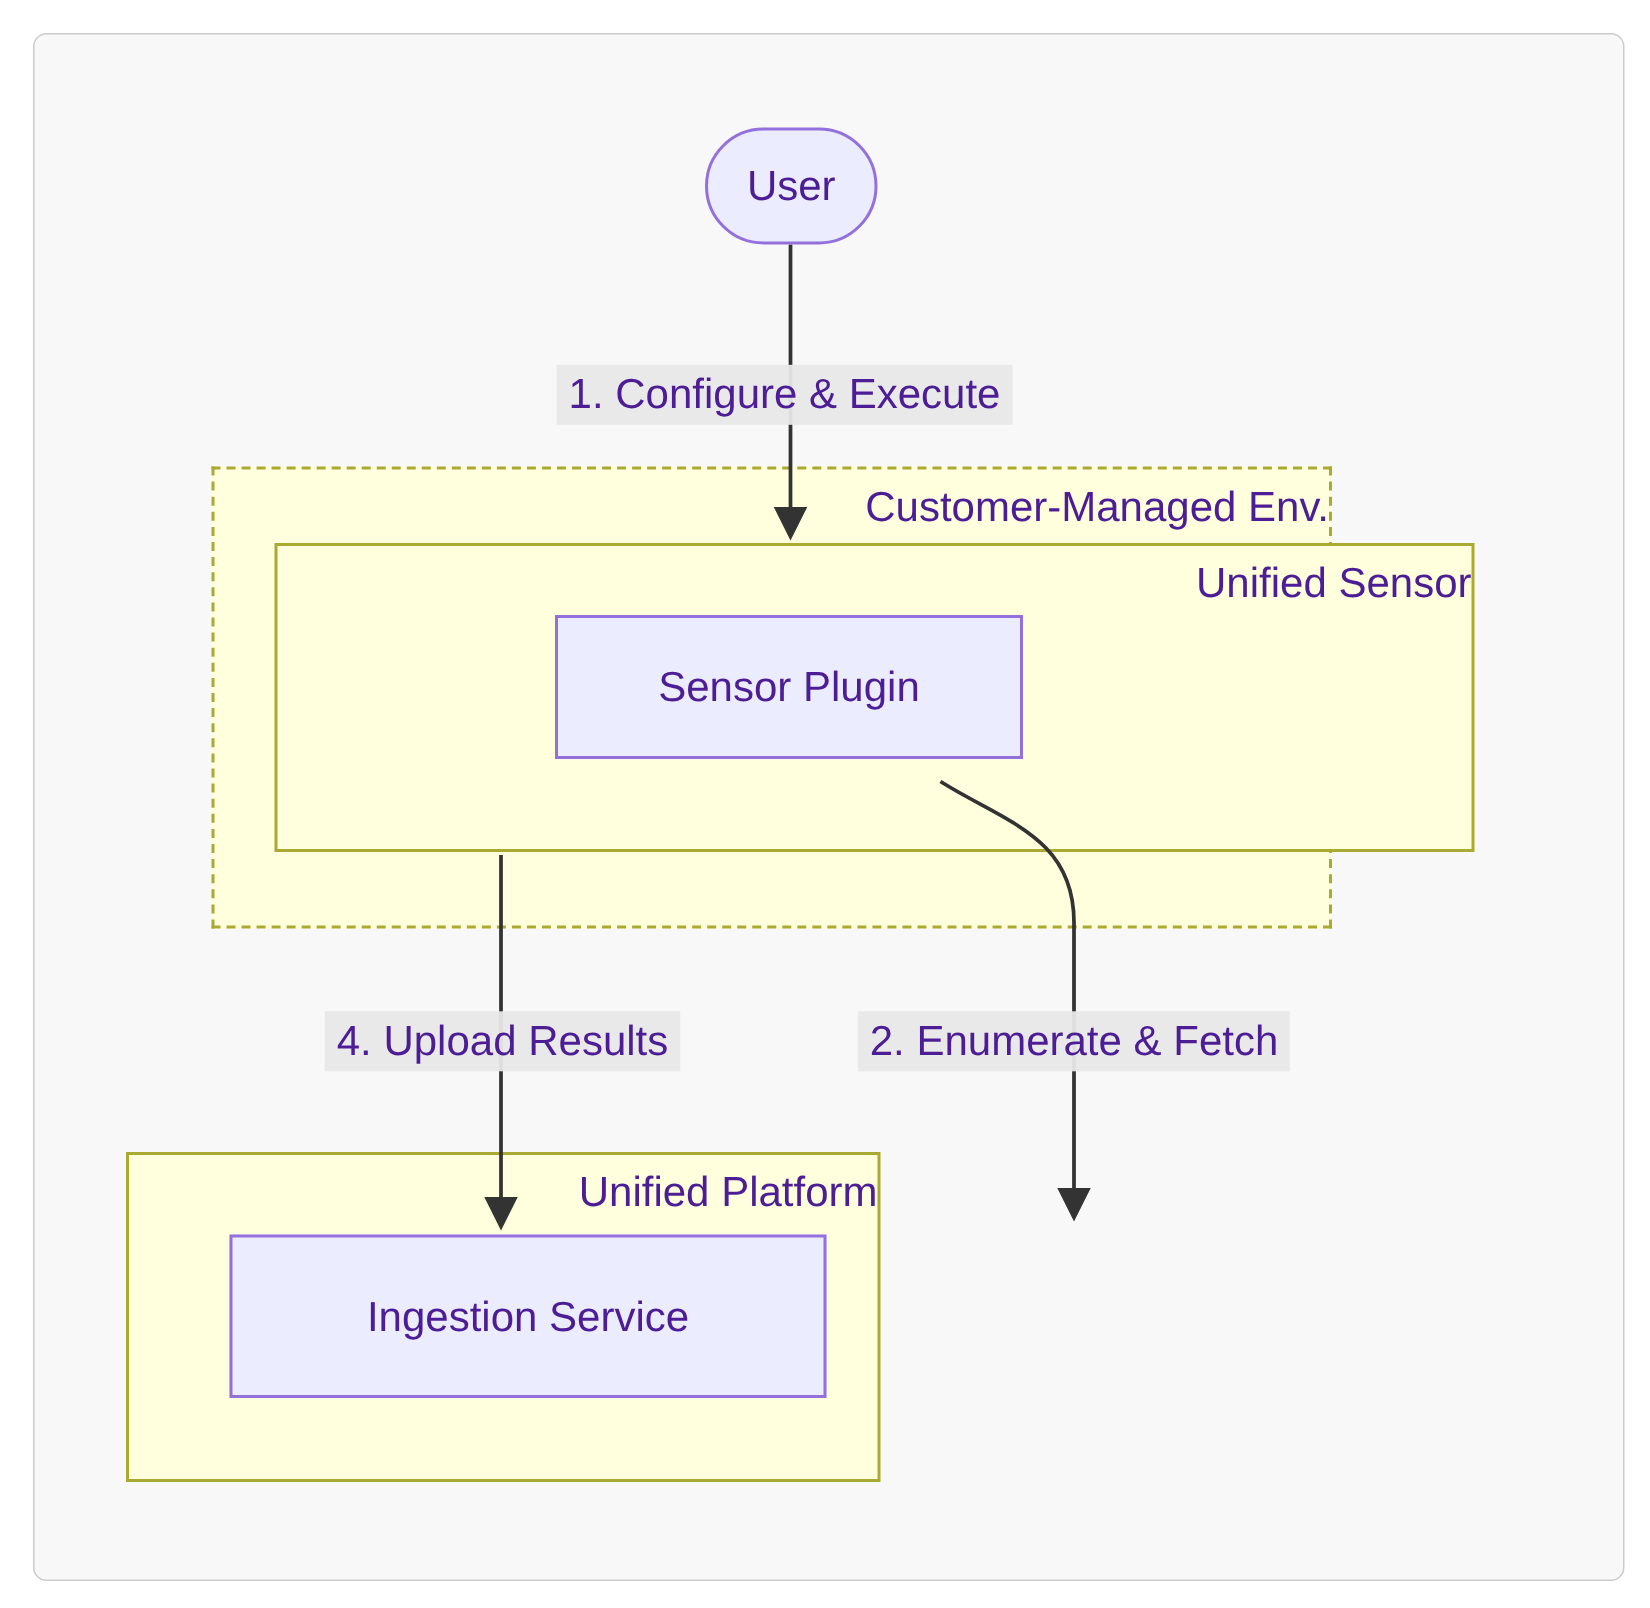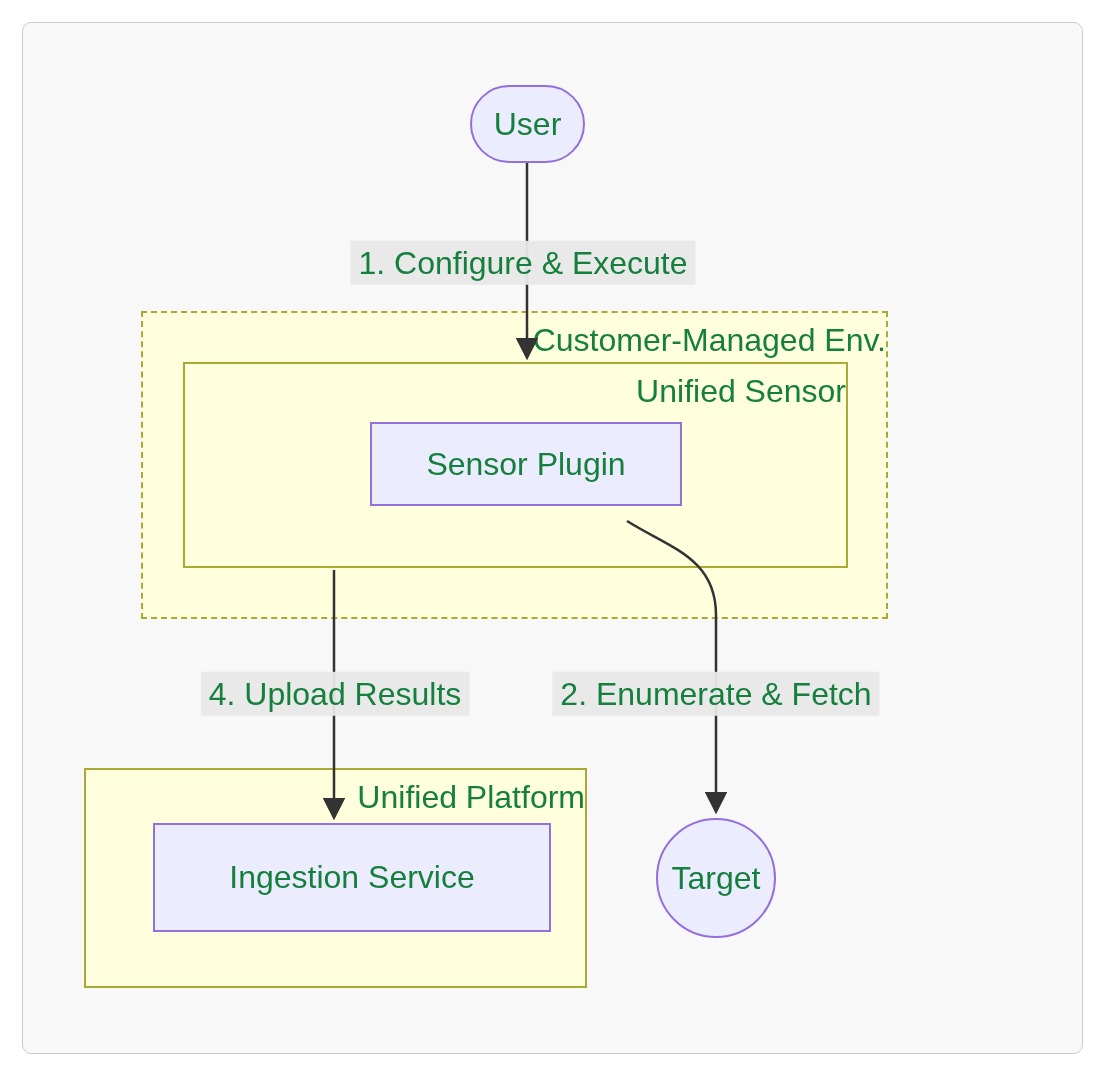--- a/index.html
+++ b/index.html
@@ -19,60 +19,60 @@
     left: 22px;
     top: 22px;
     width: 1061px;
     height: 1032px;
     background: #f8f8f8;
     border: 1.5px solid #cccccc;
     border-radius: 9px;
     box-sizing: border-box;
   }
   .node-label, .cluster-title, .edge-label {
-    color: #15803d;
-    font-size: 32px;
+    color: #4c1d95;
+    font-size: 28px;
     line-height: 1.2;
     white-space: nowrap;
   }
   
   .cluster {
     position: absolute;
     background: #ffffde;
     border: 2px solid #aaaa33;
     box-sizing: border-box;
   }
   .cluster.dashed { border-style: dashed; }
   .cluster-title {
     position: absolute;
     top: 8px;
     left: 0;
     width: 100%;
     text-align: right;
   }
   #cluster-customer-env { left: 141px; top: 311px; width: 747px; height: 308px; }
-  #cluster-unified-sensor { left: 183px; top: 362px; width: 665px; height: 206px; text-decoration: underline; }
+  #cluster-unified-sensor { left: 183px; top: 362px; width: 800px; height: 206px; text-decoration: underline; }
   #cluster-agilesec { left: 84px; top: 768px; width: 503px; height: 220px; }
 
   
   .node {
     position: absolute;
     background: #ececff;
     border: 2px solid #9370db;
     box-sizing: border-box;
     display: flex;
     align-items: center;
     justify-content: center;
   }
   #node-user {
     left: 470px; top: 85px; width: 115px; height: 78px;
     border-radius: 39px;
     border-width: 2.5px;
   }
-  #node-sensor-plugin { left: 370px; top: 422px; width: 312px; height: 84px; }
+  #node-sensor-plugin { left: 370px; top: 410px; width: 312px; height: 96px; }
   #node-ingestion { left: 153px; top: 823px; width: 398px; height: 109px; }
   #node-target {
     left: 656px; top: 818px; width: 120px; height: 120px;
     border-radius: 50%;
   }
 
   
   #edges {
     position: absolute;
     left: 0; top: 0;
@@ -128,16 +128,13 @@
   </div>
 
   <div class="node" id="node-sensor-plugin">
     <span class="node-label">Sensor Plugin</span>
   </div>
 
   <div class="node" id="node-ingestion">
     <span class="node-label">Ingestion Service</span>
   </div>
 
-  <div class="node" id="node-target">
-    <span class="node-label">Target</span>
-  </div>
 </div>
 
 </body></html>

